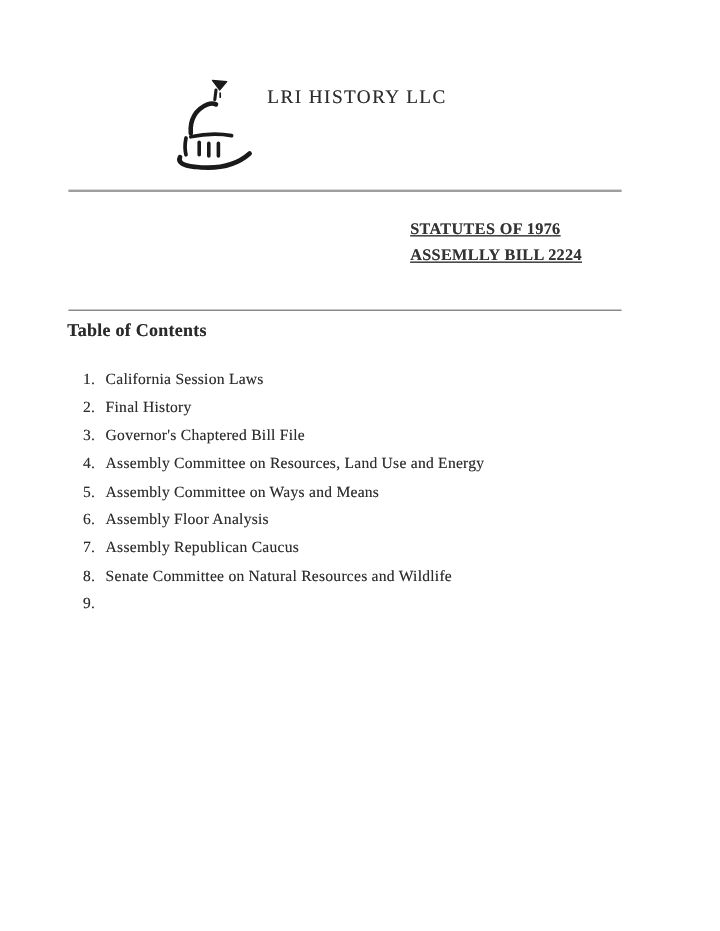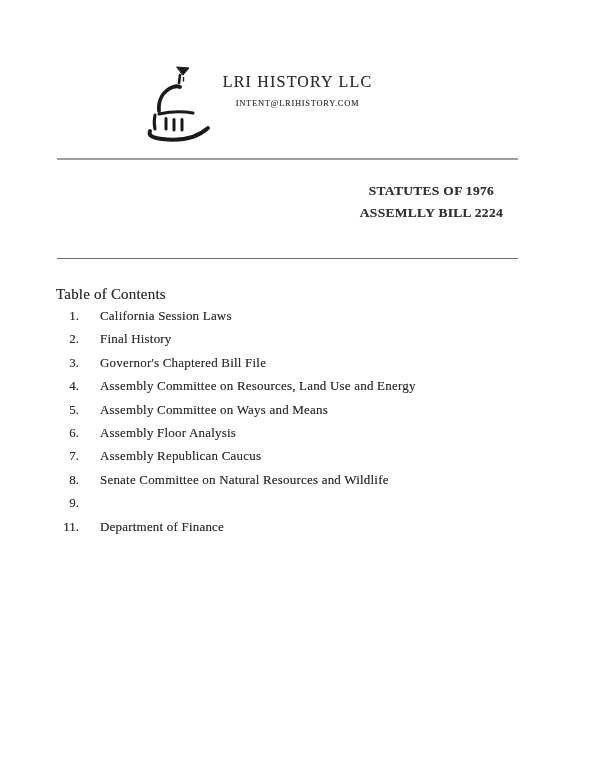--- a/index.html
+++ b/index.html
@@ -62,38 +62,39 @@
   .rule-2 {
     top: 258px;
     height: 1px;
     background: #6f6f6f;
   }
 
   
   .statute-block {
     position: absolute;
     top: 180px;
-    right: 97px;
-    text-align: center;
+    right: 115px;
+    text-align: left;
     font-weight: bold;
     font-size: 13.5px;
     line-height: 22px;
     color: #333333;
     letter-spacing: 0.3px;
+    text-decoration: underline;
   }
   .statute-line { white-space: pre; }
 
   
   .toc-title {
     position: absolute;
     left: 56px;
-    top: 286px;
+    top: 268px;
     margin: 0;
     font-size: 15px;
-    font-weight: normal;
+    font-weight: bold;
     color: #2a2a2a;
     letter-spacing: 0.2px;
   }
   .toc-list {
     position: absolute;
     left: 0;
     top: 304px;
     width: 560px;
     margin: 0;
     padding: 0;
@@ -106,21 +107,21 @@
     align-items: baseline;
     height: 23.4px;
     line-height: 23.4px;
   }
   .toc-num {
     width: 79px;
     text-align: right;
     flex: 0 0 79px;
   }
   .toc-label {
-    margin-left: 21px;
+    margin-left: 9px;
     letter-spacing: 0.2px;
     white-space: nowrap;
   }
 </style>
 </head>
 <body>
 
 <div class="page">
 
   <svg class="logo" viewBox="0 0 80 95" fill="none" stroke="#1a1a1a" stroke-linecap="round" stroke-linejoin="round">
@@ -137,21 +138,20 @@
 
     <path d="M26,60.5 L26,71" stroke-width="3"></path>
     <path d="M34,61.5 L34,72" stroke-width="3"></path>
     <path d="M42,61.5 L42,72" stroke-width="3"></path>
 
     <path d="M10,73 C8,77 12,80 22,81 C42,83.5 58,79 68,70" stroke-width="3.9"></path>
   </svg>
 
   <div class="org-block">
     <div class="org-name">LRI HISTORY LLC</div>
-    <div class="org-contact">INTENT@LRIHISTORY.COM</div>
   </div>
 
   <div class="rule rule-1"></div>
 
   <div class="statute-block">
     <div class="statute-line">STATUTES OF 1976</div>
     <div class="statute-line">ASSEMLLY BILL 2224</div>
   </div>
 
   <div class="rule rule-2"></div>
@@ -187,19 +187,15 @@
       <span class="toc-num">7.</span>
       <span class="toc-label">Assembly Republican Caucus</span>
     </li>
     <li class="toc-item">
       <span class="toc-num">8.</span>
       <span class="toc-label">Senate Committee on Natural Resources and Wildlife</span>
     </li>
     <li class="toc-item">
       <span class="toc-num">9.</span>
     </li>
-    <li class="toc-item">
-      <span class="toc-num">11.</span>
-      <span class="toc-label">Department of Finance</span>
-    </li>
   </ol>
 
 </div>
 
 </body></html>

